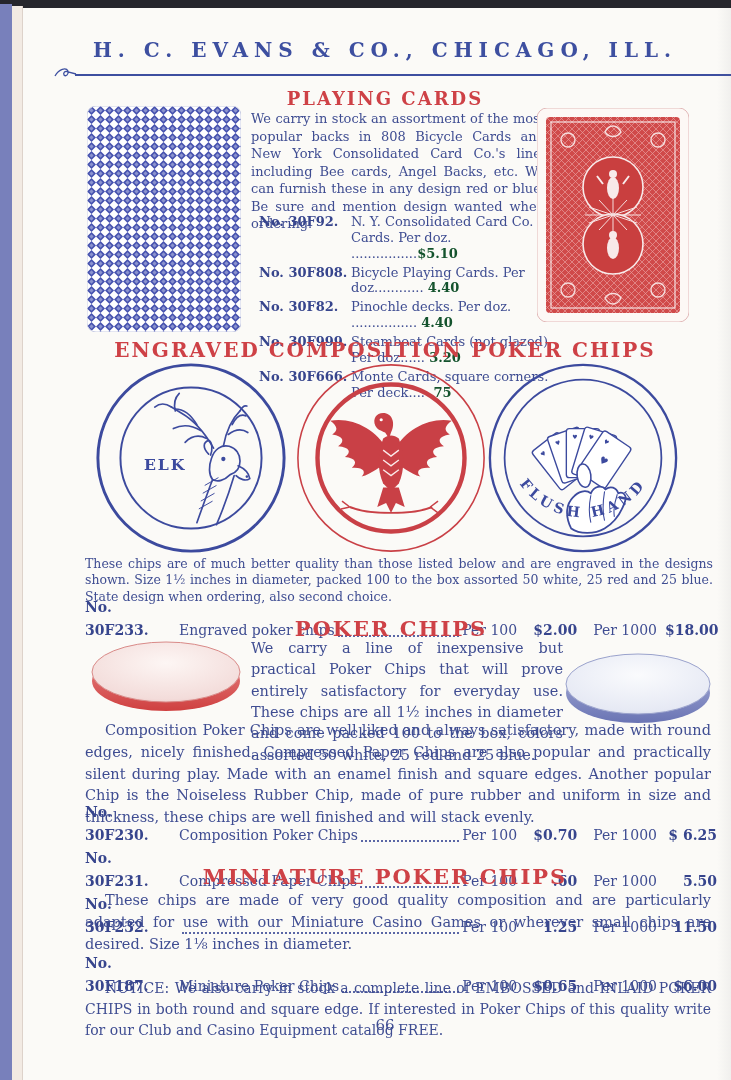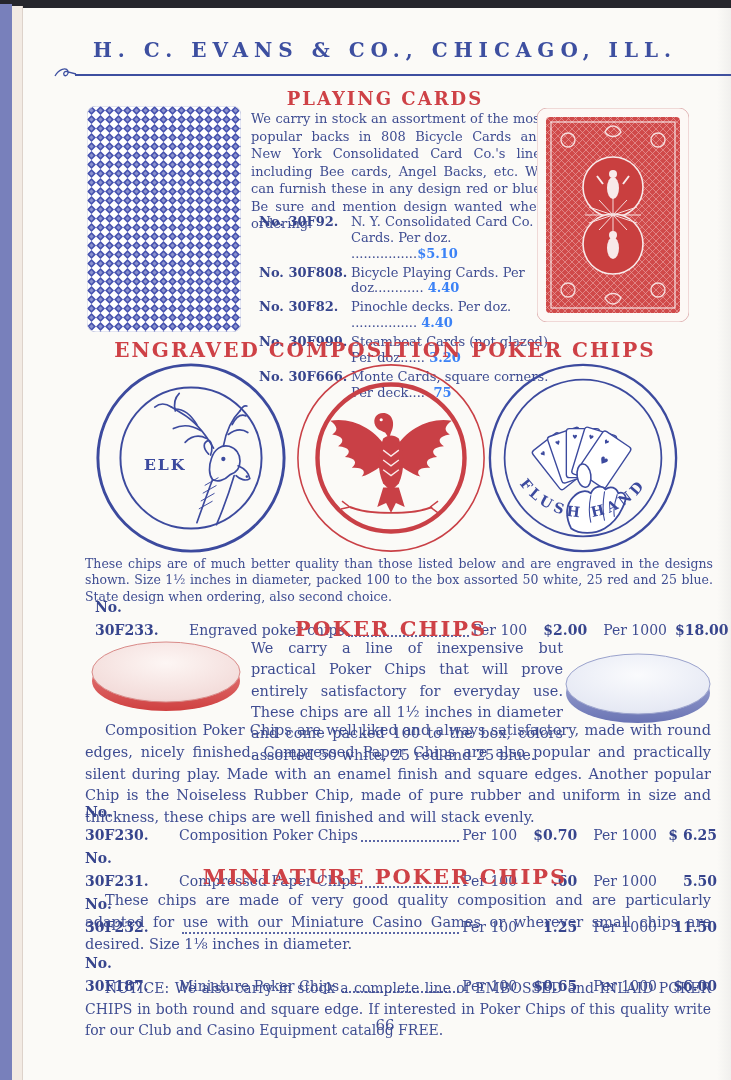--- a/index.html
+++ b/index.html
@@ -20,32 +20,32 @@
   .h1{top:80px;font-size:18px;}
   .h2{top:330px;font-size:20px;}
   .h3{top:608px;font-size:21px;padding-left:12px;}
   .h4{top:856px;font-size:21px;}
   .txt{color:#3f4d92;line-height:1.35;text-align:justify;}
   .pc-intro{top:102px;left:228px;width:294px;font-size:13px;}
   .pc-list{top:206px;left:236px;width:300px;font-size:13px;color:#3f4d92;}
   .pc-item{display:flex;margin-bottom:3px;}
   .pc-no{width:92px;font-weight:bold;flex:none;color:#37458d;}
   .pc-desc{flex:1;line-height:1.22;}
-  .pc-price{font-weight:bold;color:#3b82f6;}
+  .pc-price{font-weight:bold;color:#14532d;}
   .blue-card{top:98px;left:64px;}
   .red-card{top:100px;left:514px;}
   .chip{top:352px;}
   .eng-desc{top:548px;left:62px;width:628px;font-size:12.5px;line-height:1.3;}
   .prow{display:flex;align-items:flex-end;font-size:14px;color:#3f4d92;line-height:23px;}
   .prow-no{font-weight:bold;width:94px;flex:none;color:#37458d;}
   .leader{flex:1;border-bottom:2px dotted #5a66a5;margin:0 3px 5px 3px;}
   .plabel{flex:none;margin-right:8px;}
   .pval{flex:none;font-weight:bold;color:#37458d;width:52px;text-align:right;}
   .gap1000{margin-left:16px;}
-  .eng-row{top:588px;left:72px;width:632px;}
+  .eng-row{top:588px;left:62px;width:632px;}
   .red-chip{top:618px;left:64px;}
   .blue-chip{top:630px;left:538px;}
   .poker-intro{top:630px;left:228px;width:312px;font-size:14.5px;line-height:1.47;}
   .poker-body{top:712px;left:62px;width:626px;font-size:14.5px;line-height:1.5;text-indent:20px;}
   .rows3{top:793px;left:62px;width:632px;}
   .mini-intro{top:882px;left:62px;width:626px;font-size:14.5px;line-height:1.5;text-indent:20px;}
   .mini-row{top:944px;left:62px;width:632px;}
   .notice{top:970px;left:62px;width:626px;font-size:14px;line-height:1.5;text-indent:20px;}
   .pagenum{top:1008px;font-size:15px;color:#3f4d92;}
 </style>

